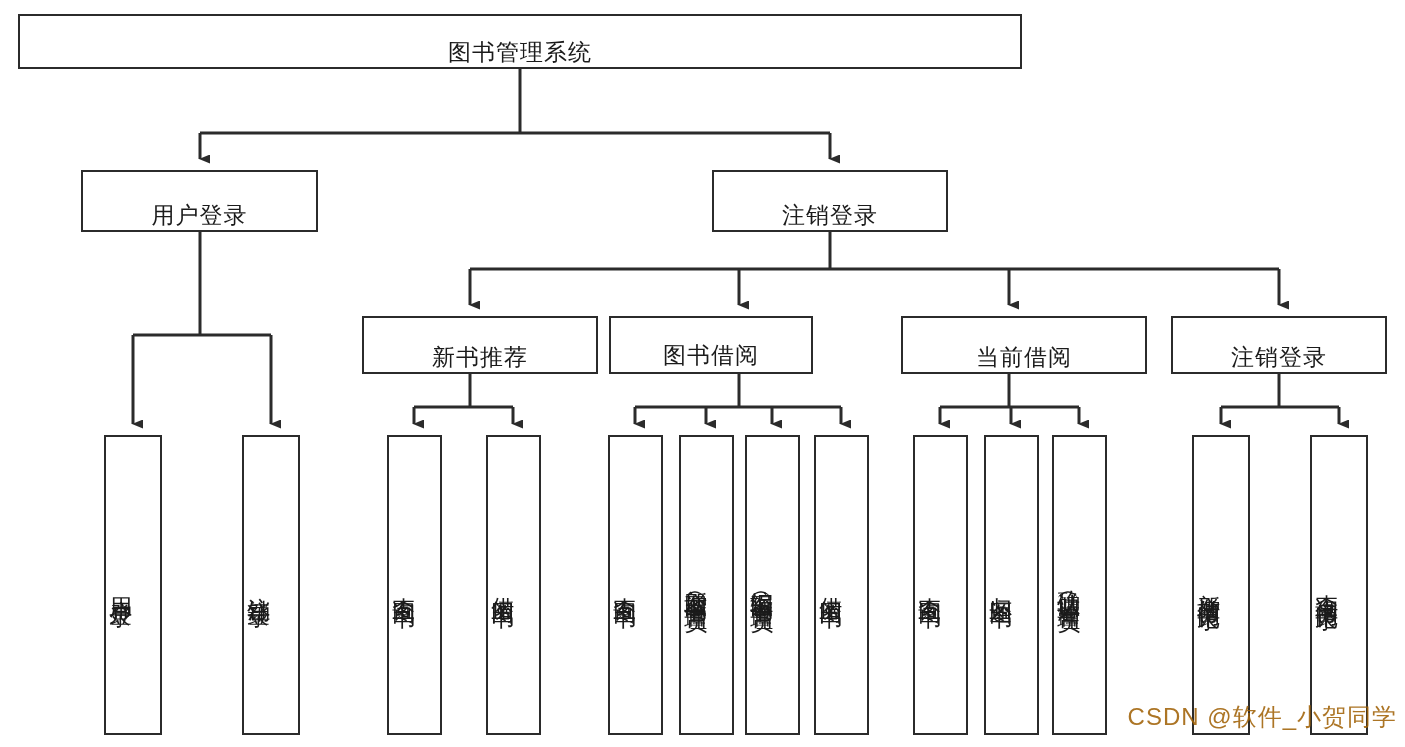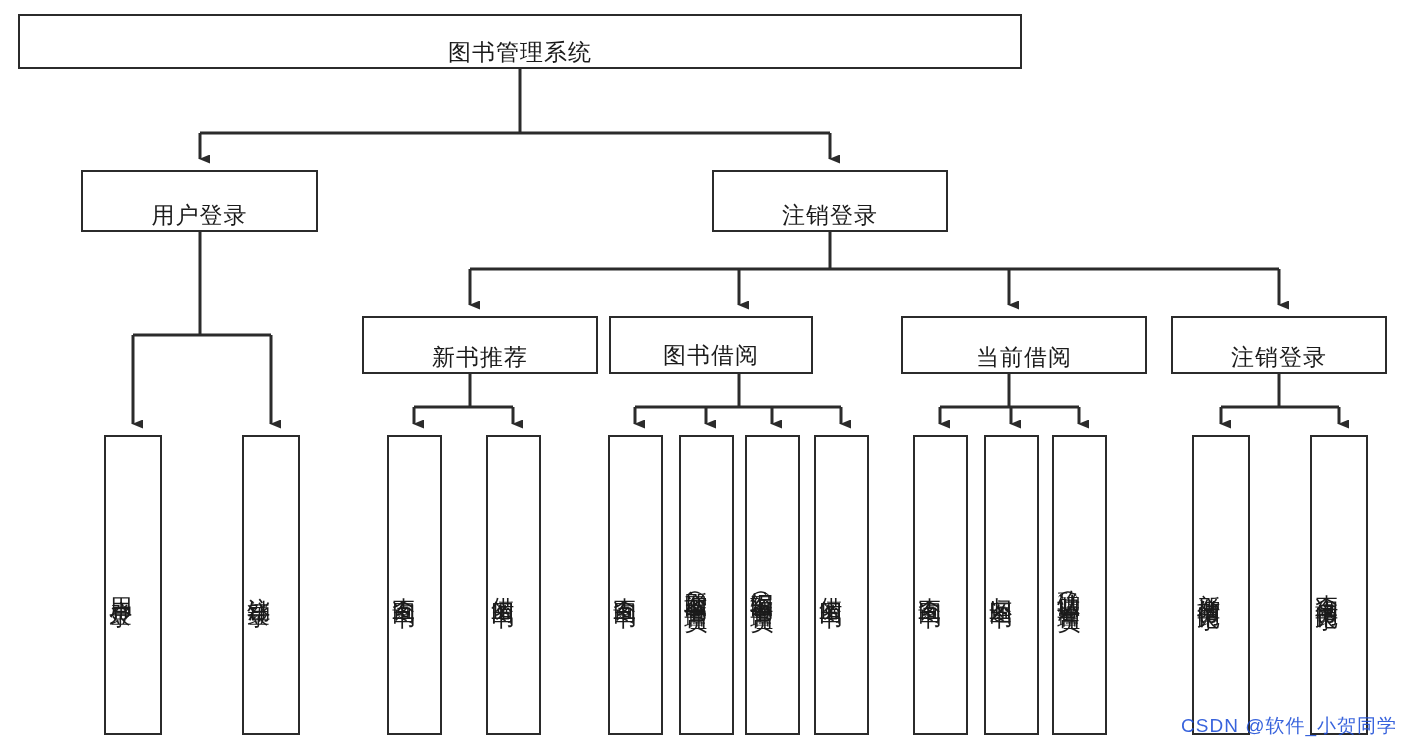--- a/index.html
+++ b/index.html
@@ -54,23 +54,23 @@
     text-orientation: upright;
     white-space: normal;
     text-align: center;
   }
   .node-label {
     display: block;
   }
   #watermark {
     position: absolute;
     right: 8px;
-    bottom: 8px;
-    font-size: 19px;
-    color: #1d4ed8;
+    bottom: 14px;
+    font-size: 24px;
+    color: #a16207;
     letter-spacing: 1px;
     white-space: nowrap;
     opacity: .88;
   }
 </style>
 </head>
 <body>
 
 <div id="diagram-canvas">
 

